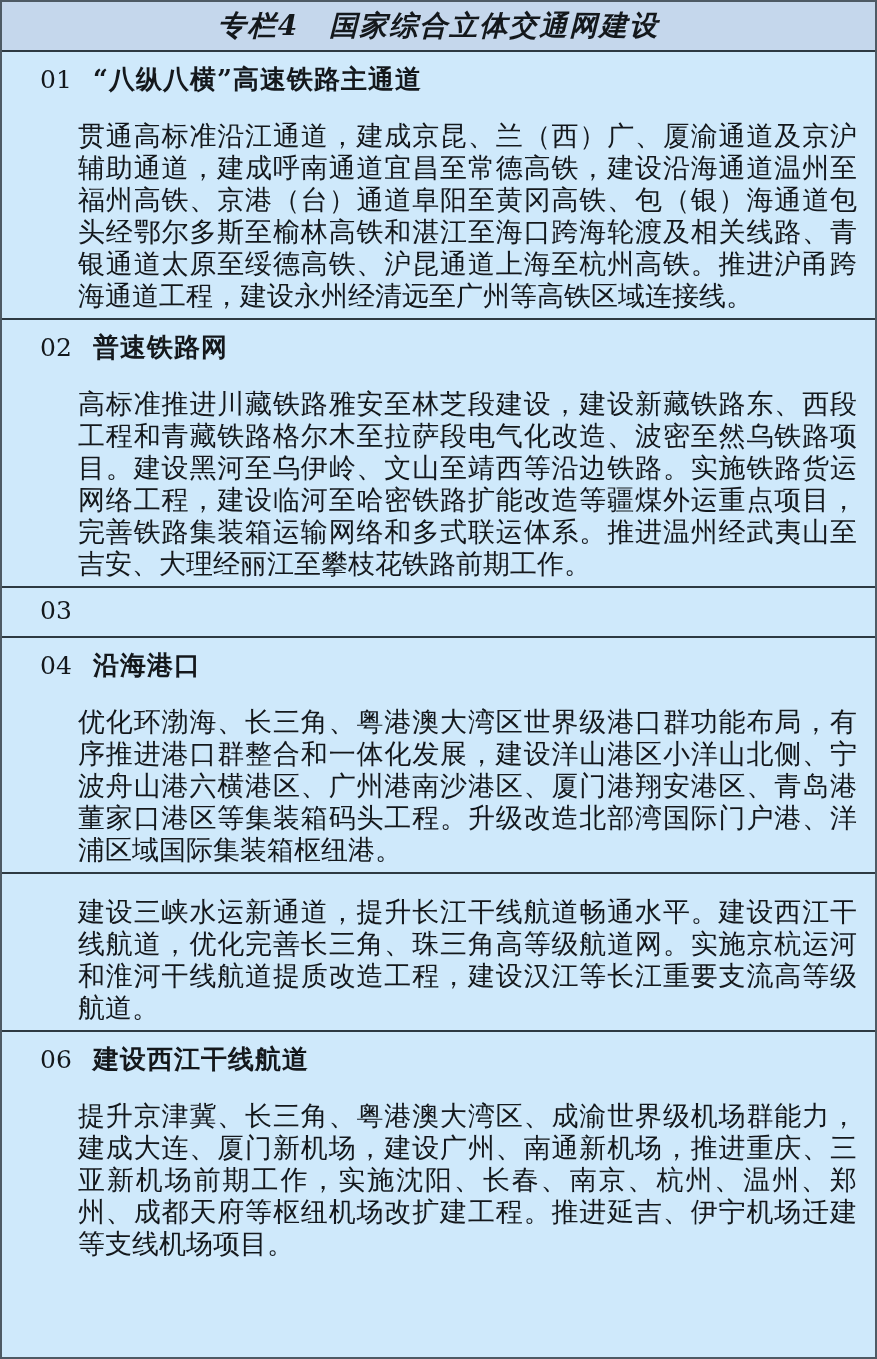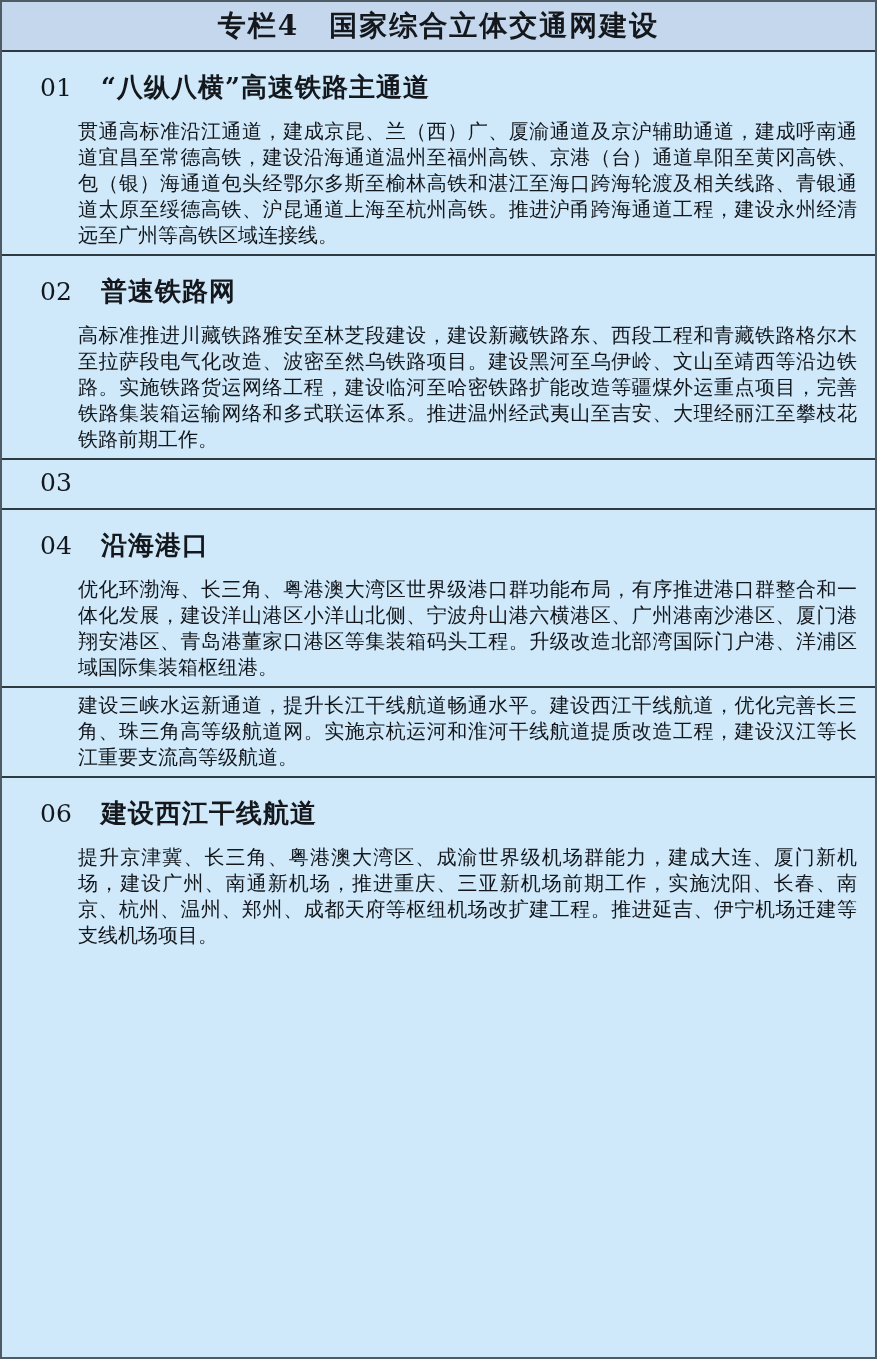--- a/index.html
+++ b/index.html
@@ -14,20 +14,21 @@
     overflow: hidden;
   }
   .box-header {
     height: 50px;
     box-sizing: border-box;
     background: #c5d7ec;
     border-bottom: 2px solid #2e3a42;
     display: flex;
     align-items: center;
     justify-content: center;
+    font-style: italic;
   }
   .box-title {
     font-size: 28px;
     font-weight: bold;
     letter-spacing: 2px;
   }
   .sec {
     padding: 4px 18px 6px 0;
   }
   .sec + .sec {
@@ -38,29 +39,29 @@
     align-items: baseline;
     line-height: 38px;
   }
   .sec-num {
     margin-left: 38px;
     width: 49px;
     flex: 0 0 49px;
     font-size: 25px;
   }
   .sec-title {
-    margin: 12px;
+    margin: 4px;
     font-size: 26px;
     font-weight: bold;
     letter-spacing: 1px;
   }
   .sec-body {
-    margin: 0 0 0 76px;
-    font-size: 20px;
-    line-height: 26px;
+    margin: 18px 0 0 76px;
+    font-size: 27px;
+    line-height: 32px;
     text-align: justify;
     text-justify: inter-character;
   }
 </style>
 </head>
 <body>
 
 <div class="box">
 
   <div class="box-header">

